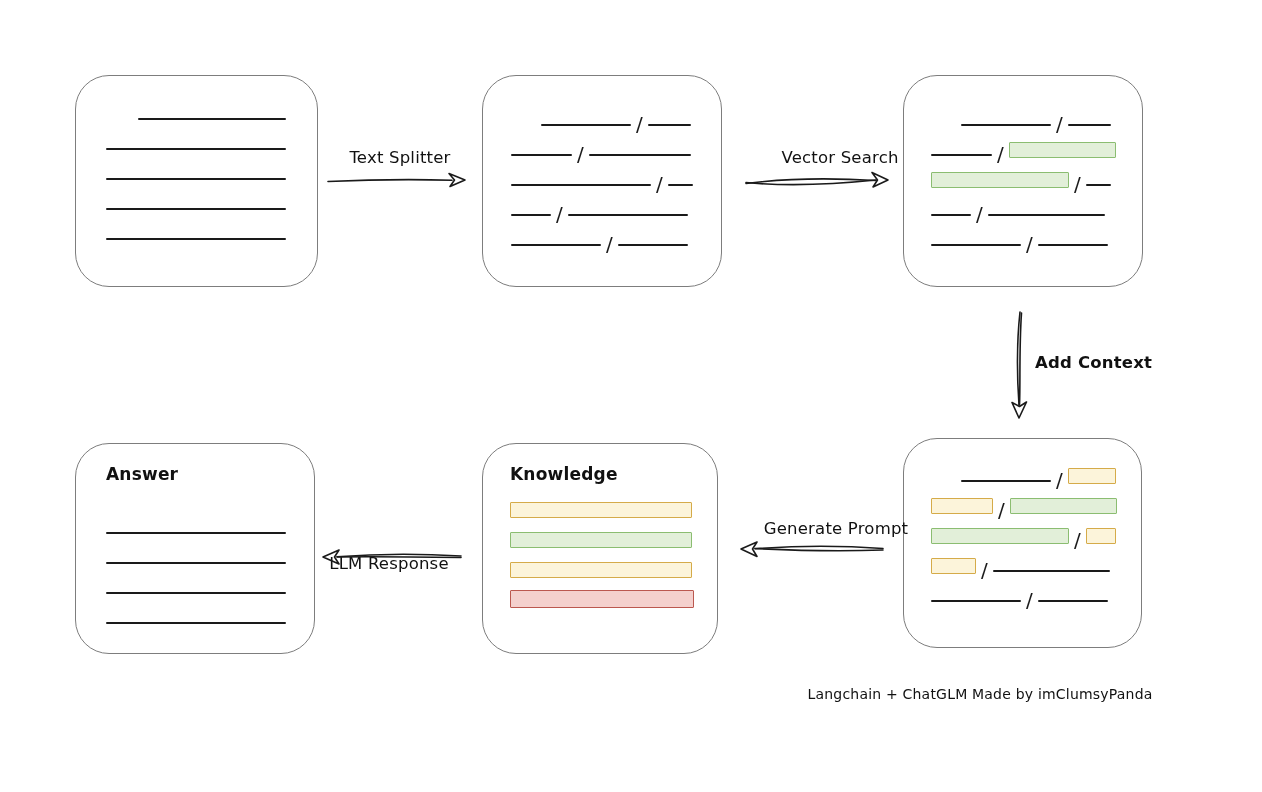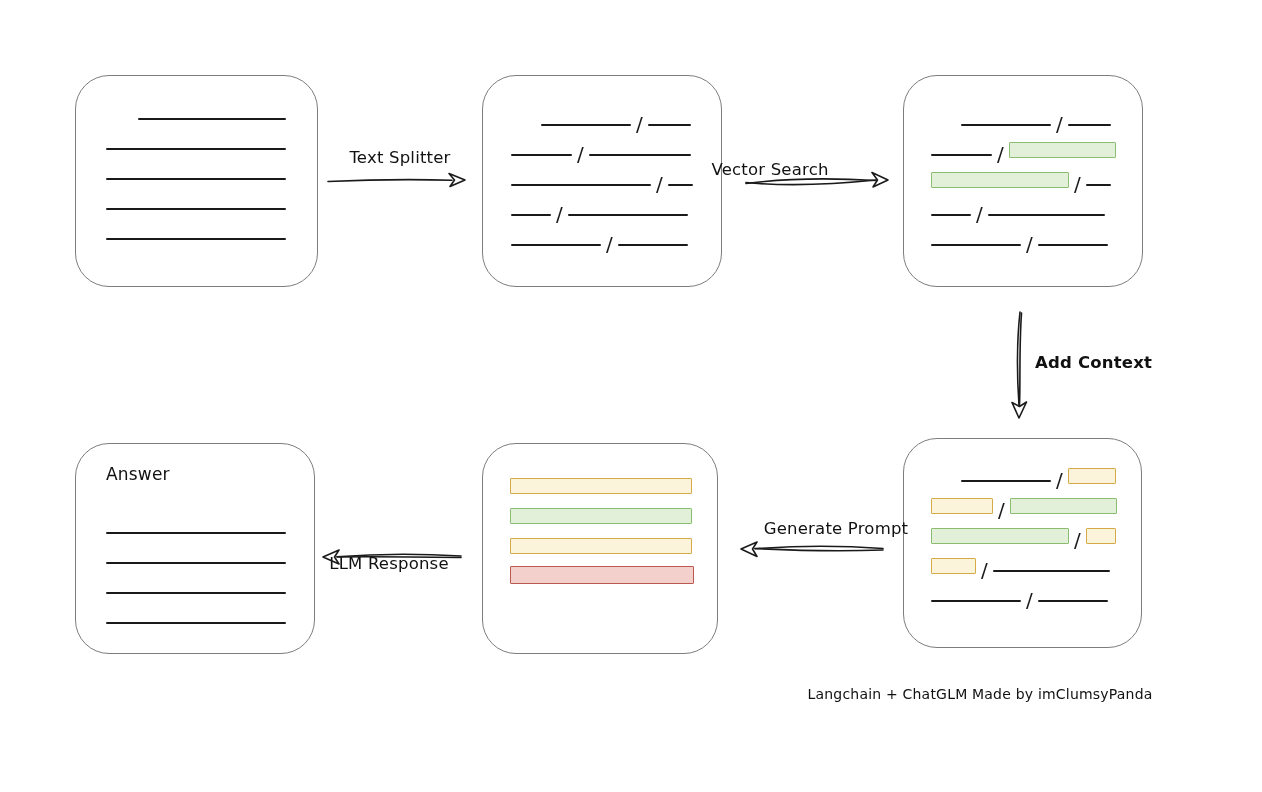--- a/index.html
+++ b/index.html
@@ -19,21 +19,21 @@
     display:inline-block;font-size:20px;line-height:14px;margin:0 5px -3px 5px;
     color:var(--line);font-weight:500;flex:none;
   }
   .bar{
     display:inline-block;height:16px;box-sizing:border-box;border:1.6px solid;
     margin-bottom:0;flex:none;border-radius:1px;
   }
   .bar.green{background:var(--green-fill);border-color:var(--green-border);}
   .bar.yellow{background:var(--yellow-fill);border-color:var(--yellow-border);}
   .bar.red{background:var(--red-fill);border-color:var(--red-border);height:18px;}
-  .inbox-label{font-size:17px;font-weight:400;color:#111;letter-spacing:.2px;}
+  .inbox-label{font-size:17px;font-weight:700;color:#111;letter-spacing:.2px;}
   .arrow-label{
     position:absolute;font-size:16.5px;font-weight:500;letter-spacing:.2px;
     white-space:nowrap;color:#111;
   }
   .centered{transform:translateX(-50%);}
   #arrows{position:absolute;left:0;top:0;pointer-events:none;}
   #caption{
     position:absolute;top:686px;left:980px;transform:translateX(-50%);
     font-size:14px;font-weight:500;letter-spacing:.2px;white-space:nowrap;color:#111;
   }
@@ -152,20 +152,21 @@
         <div class="row">
           <span class="line" style="width: 90px;"></span>
           <span class="slash">/</span>
           <span class="line" style="width: 70px;"></span>
         </div>
       </div>
   </div>
 
   <div class="box" style="left:482px;top:443px;width:236px;height:211px;">
     <div style="padding:20px 0 0 27px;">
+      <div class="inbox-label" style="height:24px;">Knowledge</div>
       <div>
           <div class="row">
             <span class="bar yellow" style="width: 182px;"></span>
           </div>
           <div class="row">
             <span class="bar green" style="width: 182px;"></span>
           </div>
           <div class="row">
             <span class="bar yellow" style="width: 182px;"></span>
           </div>
@@ -192,21 +193,21 @@
             <span class="line" style="width: 180px;"></span>
           </div>
           <div class="row">
             <span class="line" style="width: 180px;"></span>
           </div>
         </div>
     </div>
   </div>
 
   <div class="arrow-label centered" style="left:400px;top:148px;">Text Splitter</div>
-  <div class="arrow-label centered" style="left:770px;top:148px;margin-top:12px;">Vector Search</div>
+  <div class="arrow-label centered" style="left:840px;top:148px;">Vector Search</div>
   <div class="arrow-label" style="left:1035px;top:353px;font-weight:bold;">Add Context</div>
   <div class="arrow-label centered" style="left:836px;top:519px;">Generate Prompt</div>
   <div class="arrow-label centered" style="left:389px;top:554px;">LLM Response</div>
 
   <svg id="arrows" width="1262" height="792" viewBox="0 0 1262 792">
     <g stroke="#1a1a1a" stroke-width="1.6" fill="none" stroke-linecap="round" stroke-linejoin="round">
 
       <g>
         <path d="M328,181.5 C372,179.5 424,179.5 452,180.2"></path>
         <path d="M449,173.5 L465,180 L450,186.5 L454.5,180 Z"></path>

